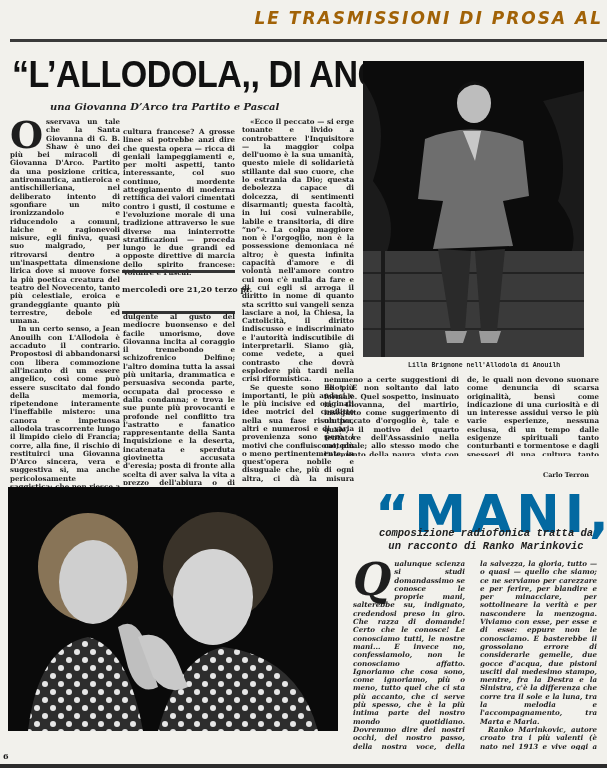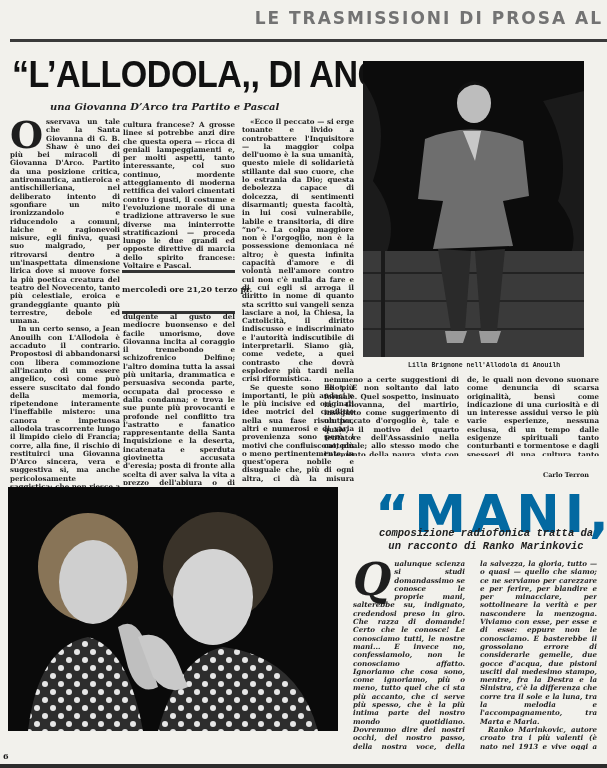--- a/index.html
+++ b/index.html
@@ -9,22 +9,22 @@
     font-family: "DejaVu Serif", serif;
     color: #1a1a1a;
     position: relative;
   }
   .page { position: absolute; inset: 0; }
   .header-band {
     position: absolute; left: 0; top: 8px; width: 607px; height: 24px;
   }
   .header-title {
     position: absolute; right: 4px; top: 0;
-    font-family: "DejaVu Sans", sans-serif; font-weight: bold; 
-    font-size: 17px; letter-spacing: 2px; color: #737373;
+    font-family: "DejaVu Sans", sans-serif; font-weight: bold; font-style: italic;
+    font-size: 17px; letter-spacing: 2px; color: #a16207;
     white-space: nowrap;
   }
   .header-rule {
     position: absolute; left: 10px; right: 0; top: 39px; height: 3px; background: #3a3a3a;
   }
   .headline-1 {
     position: absolute; left: 12px; top: 55px; width: 295px;
     font-family: "Liberation Sans", sans-serif; font-weight: bold;
     font-size: 37px; line-height: 40px; letter-spacing: -0.5px;
     transform: scaleX(0.92); transform-origin: left;
@@ -100,21 +100,21 @@
 
   <div class="headline-1">“L’ALLODOLA,, DI ANOUILH</div>
   <div class="subhead-1">una Giovanna D’Arco tra Partito e Pascal</div>
 
   <div class="col" style="left:10px; top:118px; width:110px; height:370px;">
     <p class="first"><span class="dropcap">O</span><span>sservava un tale che la Santa Giovanna di G. B. Shaw è uno dei più bei miracoli di Giovanna D'Arco. Partito da una posizione critica, antiromantica, antieroica e antischilleriana, nel deliberato intento di sgonfiare un mito ironizzandolo e riducendolo a comuni, laiche e ragionevoli misure, egli finiva, quasi suo malgrado, per ritrovarsi dentro a un'inaspettata dimensione lirica dove si muove forse la più poetica creatura del teatro del Novecento, tanto più celestiale, eroica e grandeggiante quanto più terrestre, debole ed umana.</span></p>
     <p>In un certo senso, a Jean Anouilh con L'Allodola è accaduto il contrario. Propostosi di abbandonarsi con libera commozione all'incanto di un essere angelico, così come può essere suscitato dal fondo della memoria, ripetendone interamente l'ineffabile mistero: una canora e impetuosa allodola trascorrente lungo il limpido cielo di Francia; corre, alla fine, il rischio di restituirci una Giovanna D'Arco sincera, vera e suggestiva sì, ma anche pericolosamente saggistica; che non riesce a svincolarsi del tutto da un'origine di intellettuale ripensamento e, per tutta la prima parte, immersa in un'atmosfera eccessivamente e facilmente umoristica e caricaturale, secondo il raffinato, colto e civile gusto della contaminazione che gli è caratteristico.</p>
 
   </div>
 
-  <div class="col" style="left:123px; top:121px; width:112px; height:148px;">
+  <div class="col" style="left:123px; top:128px; width:112px; height:148px;">
     <p class="first">cultura francese? A grosse linee si potrebbe anzi dire che questa opera — ricca di geniali lampeggiamenti e, per molti aspetti, tanto interessante, col suo continuo, mordente atteggiamento di moderna rettifica dei valori cimentati contro i gusti, il costume e l'evoluzione morale di una tradizione attraverso le sue diverse ma ininterrotte stratificazioni — proceda lungo le due grandi ed opposte direttive di marcia dello spirito francese: Voltaire e Pascal.</p>
 
   </div>
 
   <div class="schedule-box">
     <div class="schedule-text">mercoledì ore 21,20 terzo pr.</div>
   </div>
 
   <div class="col" style="left:123px; top:313px; width:112px; height:172px;">
     <p class="first">dulgente al gusto del mediocre buonsenso e del facile umorismo, dove Giovanna incita al coraggio il tremebondo e schizofrenico Delfino; l'altro domina tutta la assai più unitaria, drammatica e persuasiva seconda parte, occupata dal processo e dalla condanna; e trova le sue punte più provocanti e profonde nel conflitto tra l'astratto e fanatico rappresentante della Santa Inquisizione e la deserta, incatenata e sperduta giovinetta accusata d'eresia; posta di fronte alla scelta di aver salva la vita a prezzo dell'abiura o di salire sul rogo se rimane fedele alla verità delle proprie «voci».</p>

